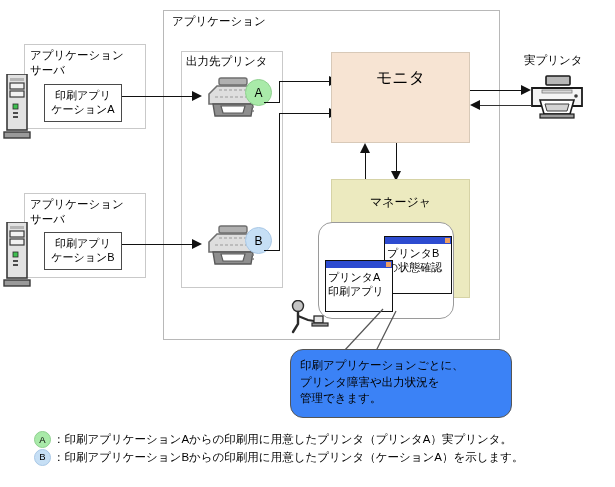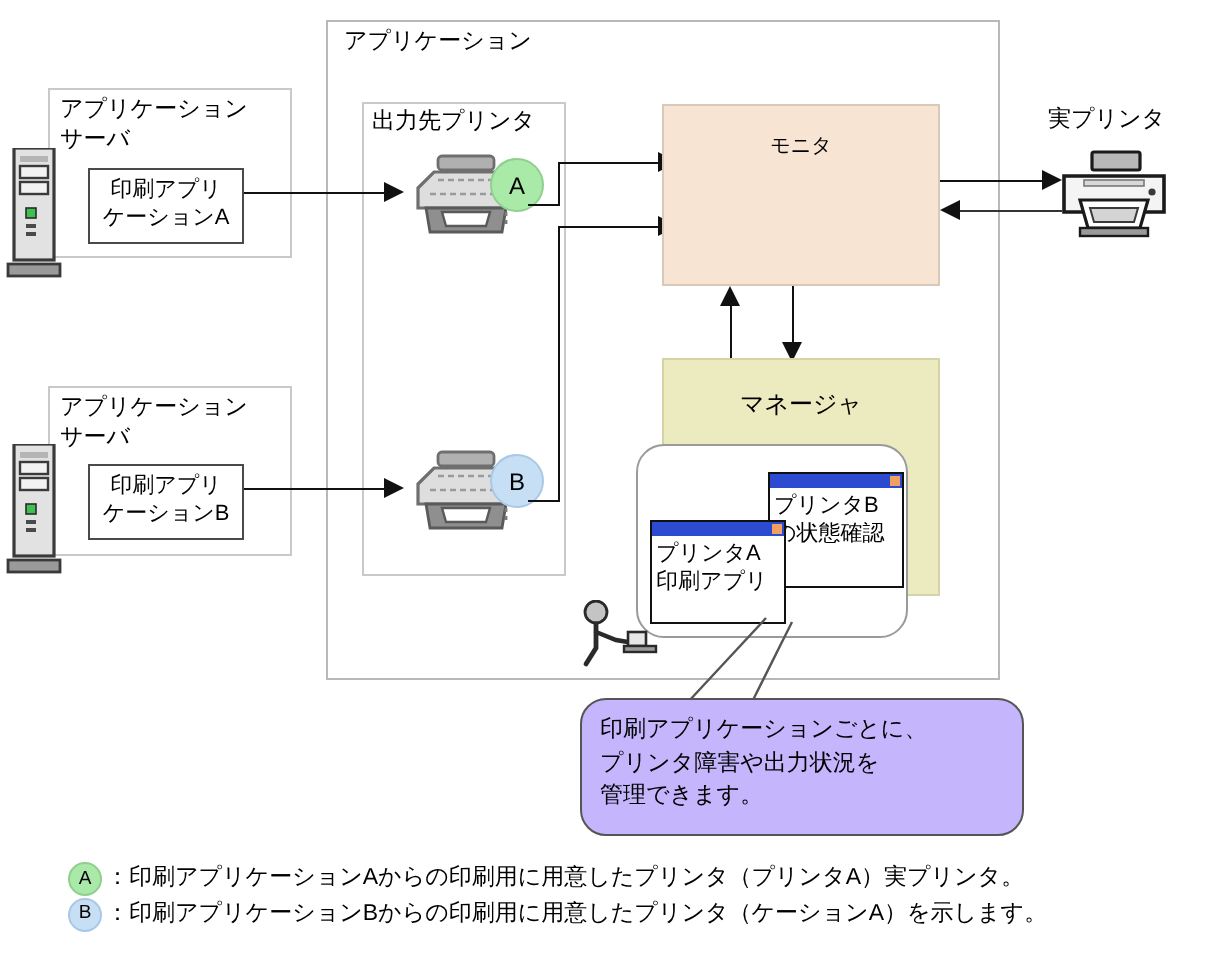--- a/index.html
+++ b/index.html
@@ -31,21 +31,21 @@
   .badge{position:absolute;border-radius:50%;display:flex;align-items:center;justify-content:center;font-size:12px;line-height:1;}
   .badge-a{background:#a9eaa9;border:1px solid #8fd08f;}
   .badge-b{background:#c6dff5;border:1px solid #a9c8e6;}
   .lbadge{display:inline-flex;width:15px;height:15px;border-radius:50%;align-items:center;justify-content:center;font-size:9.5px;vertical-align:middle;}
   
   .win{position:absolute;border:1.3px solid #111;background:#fff;box-sizing:border-box;}
   .win-bar{height:7px;background:#2d4bd0;position:relative;}
   .win-bar:after{content:"";position:absolute;right:1px;top:0.5px;width:5px;height:5px;background:#f0a060;}
   .win-body{font-size:11px;line-height:1.25;padding:3px 2px 0 2px;text-align:left;}
   
-  .callout{position:absolute;border:1.2px solid #555;border-radius:13px;background:#c4b5fd;box-sizing:border-box;}
+  .callout{position:absolute;border:1.2px solid #555;border-radius:13px;background:#3b82f6;box-sizing:border-box;}
   .callout-txt{font-size:11.5px;line-height:1.45;padding:7px 9px;white-space:pre-line;}
   .round-white{position:absolute;border:1.2px solid #9a9a9a;border-radius:14px;background:#fff;box-sizing:border-box;}
   
   .legend{position:absolute;font-size:11.5px;line-height:1.55;}
   .legend-row{white-space:nowrap;display:flex;align-items:center;gap:2px;}
   .legend-indent{padding-left:18px;}
   svg{display:block;}
 </style>
 </head>
 <body>
@@ -132,21 +132,21 @@
 <div class="vline" style="left:279px;top:81px;height:22px;"></div>
 <div class="hline" style="left:279px;top:81px;width:55px;"></div>
 <div class="arrow-r" style="left:329px;top:76px;"></div>
 
 <div class="hline" style="left:264px;top:250px;width:16px;"></div>
 <div class="vline" style="left:279px;top:113px;height:138px;"></div>
 <div class="hline" style="left:279px;top:113px;width:55px;"></div>
 <div class="arrow-r" style="left:329px;top:108px;"></div>
 
 <div class="box fill-box" style="left:331px;top:52px;width:139px;height:91px;background:#f7e4d3;"></div>
-<div class="lbl ctr" style="left:331px;top:68px;width:139px;font-size:10px;">モニタ</div>
+<div class="lbl ctr" style="left:331px;top:68px;width:139px;font-size:16px;">モニタ</div>
 
 <div class="hline" style="left:470px;top:90px;width:57px;"></div>
 <div class="arrow-r" style="left:521px;top:85px;"></div>
 <div class="hline-thin" style="left:479px;top:105px;width:52px;"></div>
 <div class="arrow-l" style="left:470px;top:100px;"></div>
 
 <div class="lbl ttl" style="left:524px;top:53px;">実プリンタ</div>
 <div class="abs" style="left:526px;top:74px;">
   <svg width="62" height="46" viewBox="0 0 62 46">
     <rect x="20" y="2" width="24" height="9" rx="1" fill="#b8b8b8" stroke="#1a1a1a" stroke-width="1.6"></rect>

